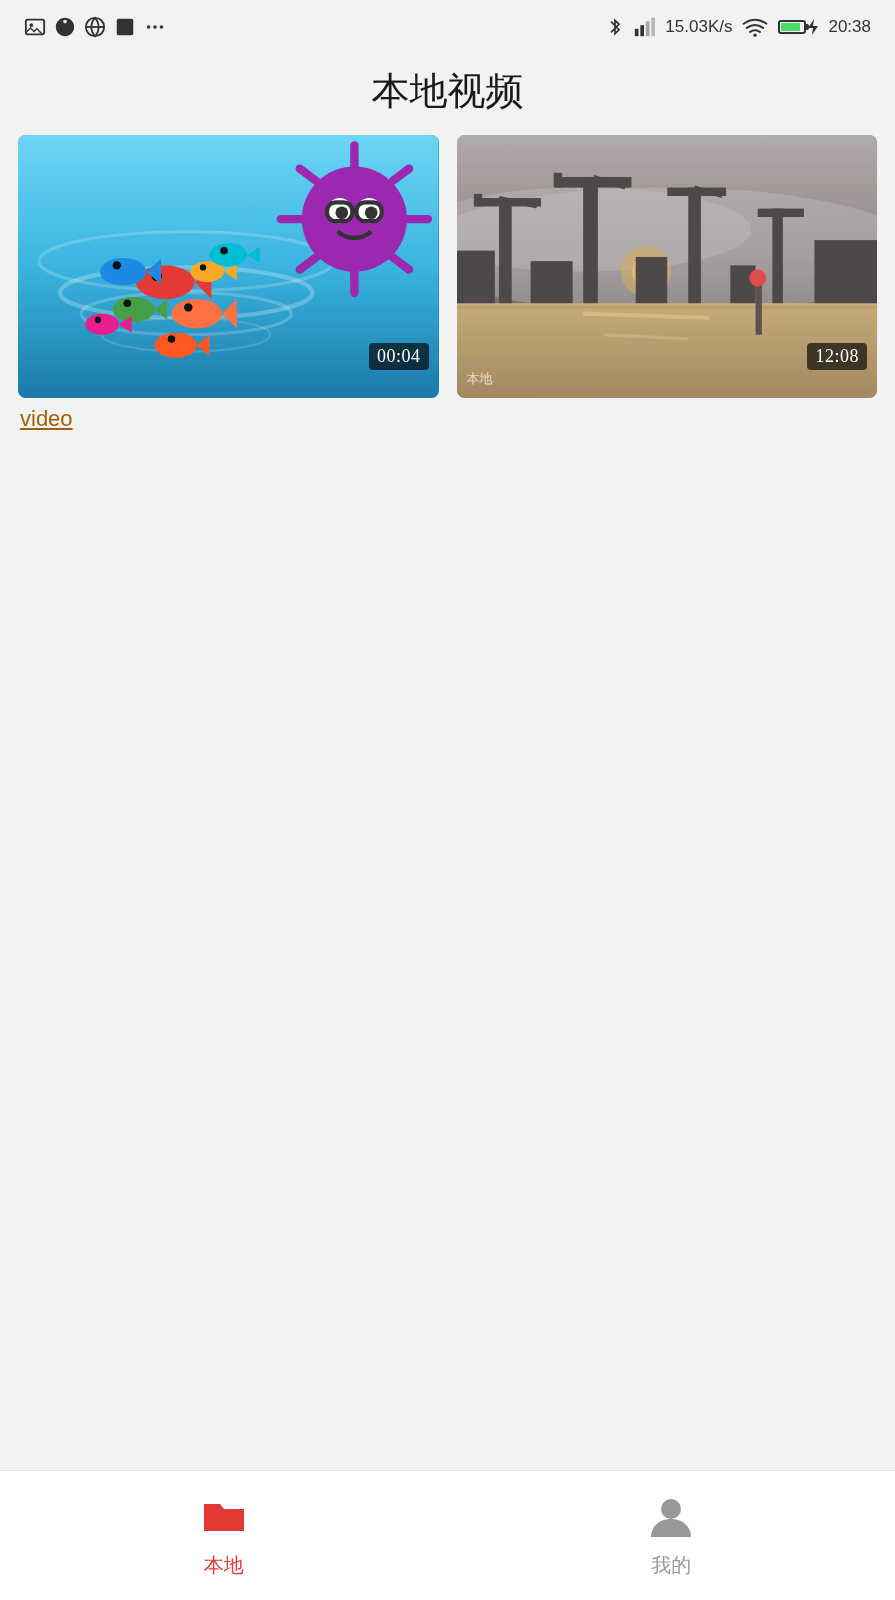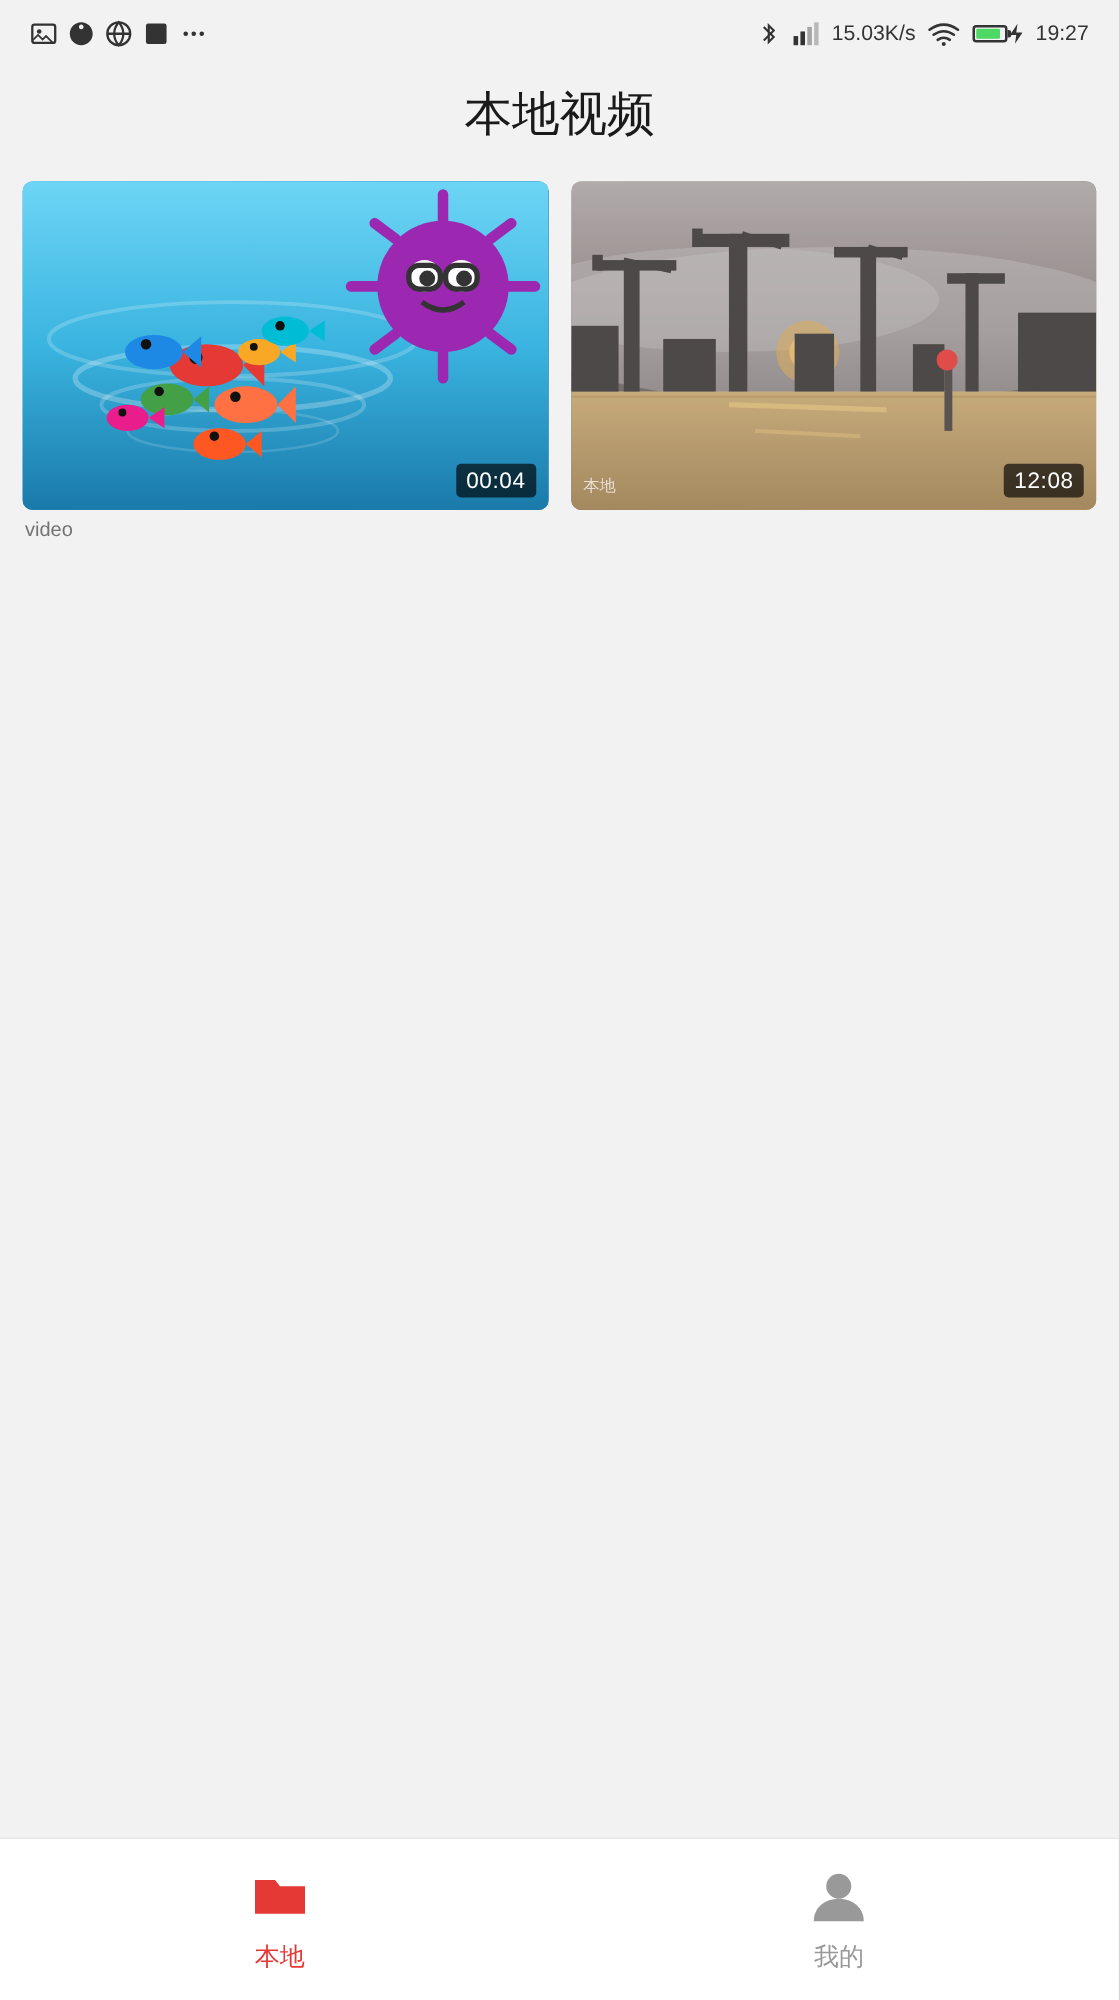--- a/index.html
+++ b/index.html
@@ -76,21 +76,21 @@
       width: 85%;
       height: 100%;
       background: #4cd964;
       border-radius: 1px;
     }
 
     
     .page-title-bar {
       width: 100%;
       background: #f2f2f2;
-      padding: 12px 0 28px;
+      padding: 12px 0 18px;
       text-align: center;
       flex-shrink: 0;
     }
 
     .page-title {
       font-size: 38px;
       font-weight: 500;
       color: #1a1a1a;
     }
 
@@ -136,36 +136,38 @@
     .thumb-video2 {
       background: linear-gradient(160deg, #b8b0b0 0%, #9a9090 30%, #7a7070 60%, #c8a870 80%, #d4a060 100%);
       display: flex;
       align-items: flex-end;
       justify-content: center;
       position: relative;
     }
 
     .timestamp {
       position: absolute;
-      bottom: 10px;
+      bottom: 28px;
       right: 10px;
       background: rgba(0,0,0,0.65);
       color: #fff;
       font-size: 18px;
       font-weight: 500;
       padding: 3px 8px;
       border-radius: 4px;
       letter-spacing: 0.5px;
+      font-family: Liberation Serif, serif;
     }
 
     .video-label {
-      font-size: 16px;
-      color: #737373;
+      font-size: 22px;
+      color: #a16207;
       margin-top: 8px;
       padding: 0 2px;
+      text-decoration: underline;
     }
 
     
     .bottom-nav {
       width: 100%;
       height: 130px;
       background: #fff;
       border-top: 1px solid #e0e0e0;
       display: flex;
       align-items: center;
@@ -265,21 +267,21 @@
 
     <div class="battery-container">
       <div class="battery-icon">
         <div class="battery-fill"></div>
       </div>
 
       <svg width="10" height="16" viewBox="0 0 10 16" fill="#333">
         <path d="M6 0L0 9h5l-1 7 6-9H5L6 0z"></path>
       </svg>
     </div>
-    <span>19:27</span>
+    <span>20:38</span>
   </div>
 </div>
 
 <div class="page-title-bar">
   <h1 class="page-title">本地视频</h1>
 </div>
 
 <div class="video-grid">
 
   <div class="video-item">

